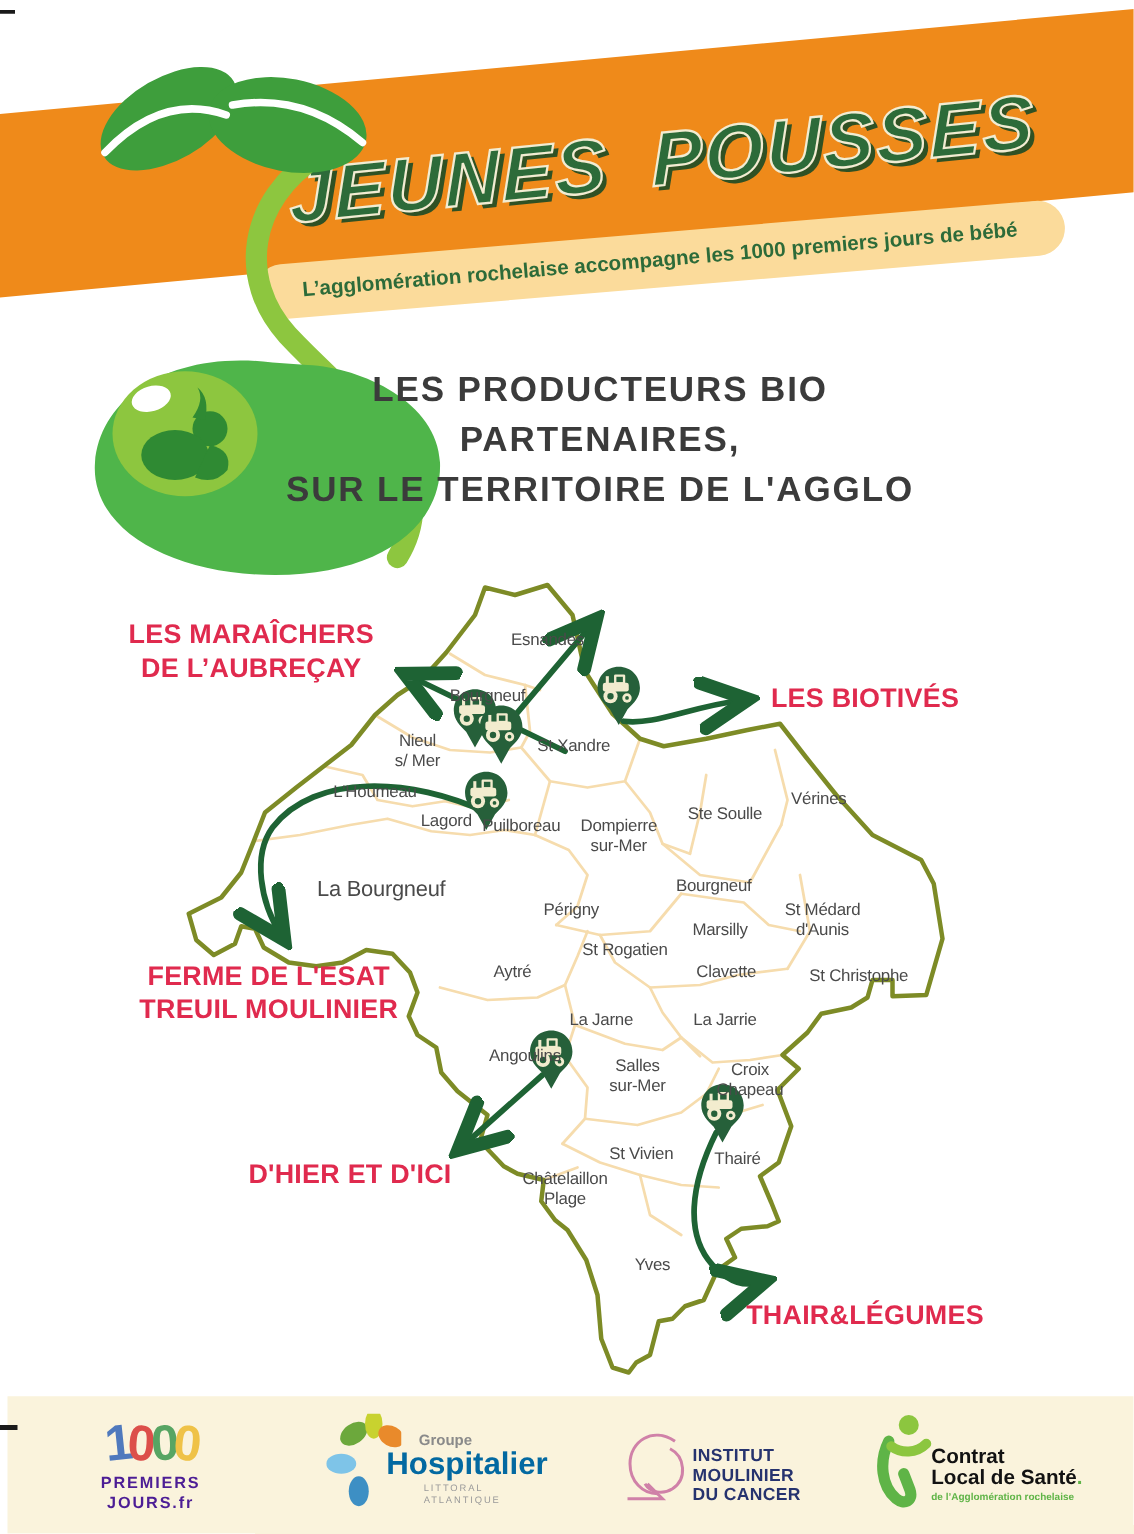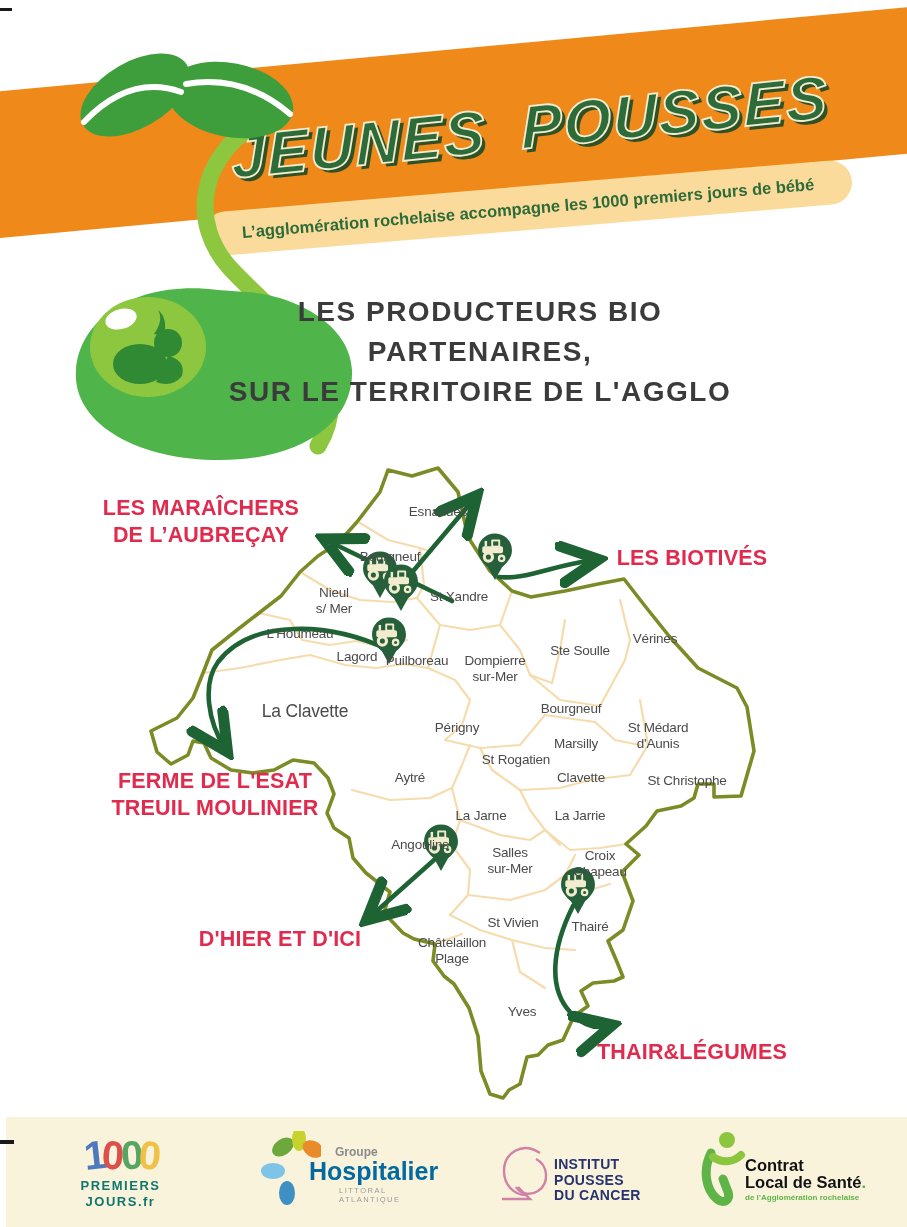--- a/index.html
+++ b/index.html
@@ -39,21 +39,21 @@
   
   .footer{position:absolute;left:6px;top:1117px;width:901px;height:110px;background:#FAF3DC;}
   .logo{position:absolute;top:0;height:110px;}
   .logo-1000{left:47px;width:135px;text-align:center;}
   .digits{font-size:40px;font-weight:800;letter-spacing:-4px;line-height:1;margin-top:18px;}
   .digits span{display:inline-block;}
   .d1{color:#4F79BD;transform:rotate(-6deg);}
   .d2{color:#DC4F4A;transform:rotate(4deg);}
   .d3{color:#57A563;transform:rotate(-3deg);}
   .d4{color:#EFC247;transform:rotate(6deg);}
-  .premiers{font-size:13px;font-weight:800;color:#0f766e;letter-spacing:1.5px;line-height:1.25;margin-top:3px;}
+  .premiers{font-size:13px;font-weight:800;color:#4c1d95;letter-spacing:1.5px;line-height:1.25;margin-top:3px;}
   .logo-gh{left:255px;width:165px;}
   .gh-row{position:relative;height:102px;}
   .gh-text{position:absolute;left:48px;top:28px;}
   .gh-top{font-size:12px;color:#8A8A8A;font-weight:700;margin-left:26px;}
   .gh-main{font-size:25px;color:#0369a1;font-weight:700;line-height:1;}
   .gh-sub{font-size:7.5px;color:#9A9A9A;letter-spacing:1.5px;margin-left:30px;margin-top:2px;}
   .logo-inca{left:490px;width:160px;}
   .inca-text{position:absolute;left:58px;top:40px;font-size:14px;font-weight:700;
              color:#26336E;line-height:1.12;letter-spacing:0.3px;}
   .logo-cls{left:695px;width:175px;}
@@ -188,27 +188,27 @@
       <div class="commune" style="left: 334px; top: 601px;">Nieul
 s/ Mer</div>
       <div class="commune" style="left: 459px; top: 597px;">St Xandre</div>
       <div class="commune" style="left: 300px; top: 634px;">L'Houmeau</div>
       <div class="commune" style="left: 357px; top: 657px;">Lagord</div>
       <div class="commune" style="left: 417px; top: 661px;">Puilboreau</div>
       <div class="commune" style="left: 495px; top: 669px;">Dompierre
 sur-Mer</div>
       <div class="commune" style="left: 580px; top: 651px;">Ste Soulle</div>
       <div class="commune" style="left: 655px; top: 639px;">Vérines</div>
-      <div class="commune big" style="left: 305px; top: 711px;">La Clavette</div>
+      <div class="commune big" style="left: 305px; top: 711px;">La Bourgneuf</div>
       <div class="commune" style="left: 457px; top: 728px;">Périgny</div>
       <div class="commune" style="left: 571px; top: 709px;">Bourgneuf</div>
       <div class="commune" style="left: 576px; top: 744px;">Marsilly</div>
       <div class="commune" style="left: 658px; top: 736px;">St Médard
 d'Aunis</div>
-      <div class="commune" style="left: 516px; top: 760px;">St Rogatien</div>
+      <div class="commune" style="left: 500px; top: 760px;">St Rogatien</div>
       <div class="commune" style="left: 540px; top: 778px; margin-left: 41px;">Clavette</div>
       <div class="commune" style="left: 687px; top: 781px;">St Christophe</div>
       <div class="commune" style="left: 410px; top: 778px;">Aytré</div>
       <div class="commune" style="left: 481px; top: 816px;">La Jarne</div>
       <div class="commune" style="left: 580px; top: 816px;">La Jarrie</div>
       <div class="commune" style="left: 420px; top: 845px;">Angoulins</div>
       <div class="commune" style="left: 510px; top: 861px;">Salles
 sur-Mer</div>
       <div class="commune" style="left: 600px; top: 864px;">Croix
 Chapeau</div>
@@ -256,21 +256,21 @@
     </div>
 
     <div class="logo logo-inca">
       <svg width="62" height="72" viewBox="0 0 62 72" style="position:absolute;left:0;top:22px;">
         <path d="M 44 14 C 26 2 8 14 8 32 C 8 46 18 56 30 56" fill="none" stroke="#D081A8" stroke-width="2.4"></path>
         <path d="M 40 20 C 52 26 54 44 42 52 C 34 57 24 55 20 48" fill="none" stroke="#D081A8" stroke-width="2.4"></path>
         <path d="M 6 60 L 34 60 L 22 48" fill="none" stroke="#D081A8" stroke-width="2.4"></path>
       </svg>
       <div class="inca-text">
         <div>INSTITUT</div>
-        <div>POUSSES</div>
+        <div>MOULINIER</div>
         <div>DU CANCER</div>
       </div>
     </div>
 
     <div class="logo logo-cls">
       <svg width="46" height="78" viewBox="0 0 46 78" style="position:absolute;left:0;top:14px;">
         <circle cx="26" cy="9" r="8" fill="#8CC63F"></circle>
         <path d="M 10 22 C 2 38 4 58 16 68 C 22 73 30 70 27 61 L 22 48" fill="none" stroke="#5FB447" stroke-width="9" stroke-linecap="round"></path>
         <path d="M 12 26 C 20 32 32 32 40 24" fill="none" stroke="#8CC63F" stroke-width="8" stroke-linecap="round"></path>
       </svg>

